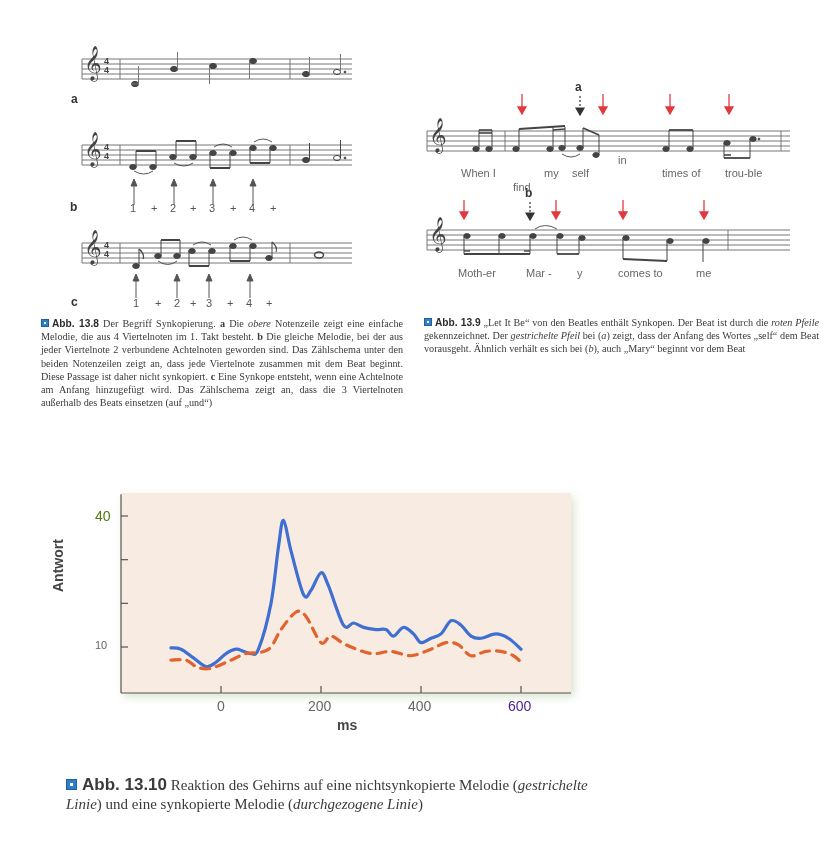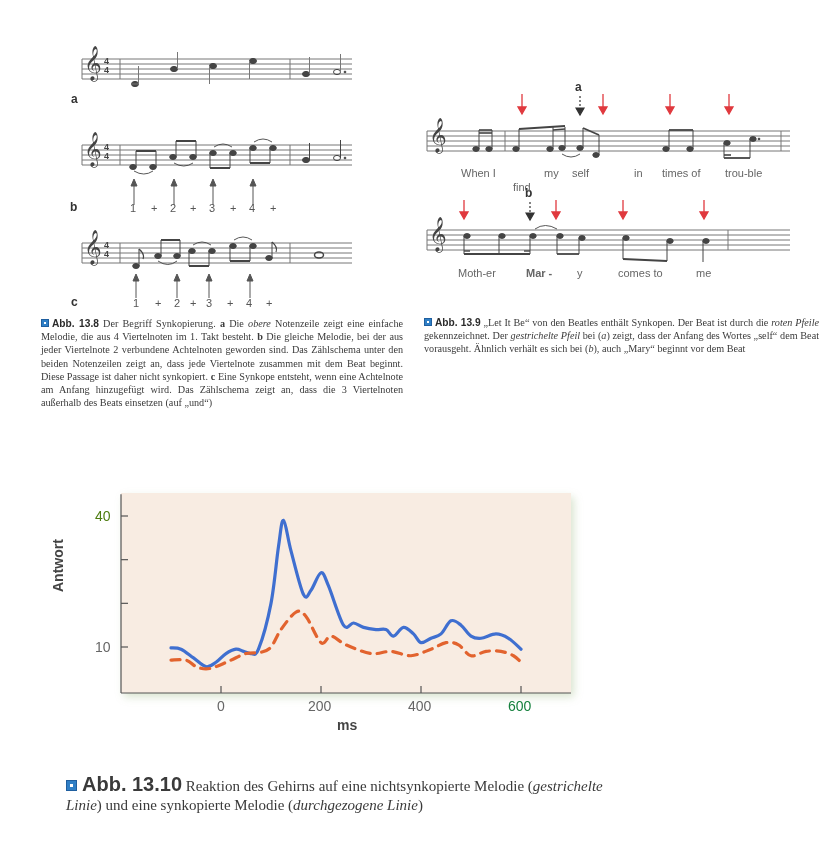--- a/index.html
+++ b/index.html
@@ -11,21 +11,21 @@
   .sans { font-family: "Liberation Sans", sans-serif; }
   .lbl { font-family: "Liberation Sans", sans-serif; font-weight: bold; font-size: 12px; color: #333; }
   .cap { font-size: 10.2px; line-height: 13.2px; color: #3a3a3a; text-align: justify; }
   .cap b.num { font-family: "Liberation Sans", sans-serif; font-weight: bold; color: #2b2b2b; }
   .capicon { display: inline-block; width: 8px; height: 8px; background: #2f7fc6; border: 1px solid #1f5f9f;
              position: relative; margin-right: 3px; vertical-align: 0px; box-sizing: border-box; }
   .capicon::after { content: ""; position: absolute; left: 2px; top: 2px; width: 2px; height: 2px; background: #fff; }
   .cap2 { font-size: 15px; line-height: 19px; color: #3a3a3a; }
   .cap2 .capicon { width: 11px; height: 11px; margin-right: 5px; }
   .cap2 .capicon::after { left: 3px; top: 3px; width: 3px; height: 3px; }
-  .cap2 b.num { font-family: "Liberation Sans", sans-serif; font-weight: bold; font-size: 20px; }
+  .cap2 b.num { font-family: "Liberation Sans", sans-serif; font-weight: bold; font-size: 17px; }
   .count { font-family: "Liberation Sans", sans-serif; font-size: 11px; color: #555; }
   .lyric { font-family: "Liberation Sans", sans-serif; font-size: 11px; color: #666; }
 </style>
 </head>
 <body>
 
 <div>
 
   <svg class="staff" style="left:0;top:0" width="830" height="842">
     <g class="staff">
@@ -319,27 +319,27 @@
   <span class="abs" style="left:429px;top:120px;font-size:30px;line-height:30px;color:#444;">𝄞</span>
   <span class="abs" style="left:429px;top:219px;font-size:30px;line-height:30px;color:#444;">𝄞</span>
   <span class="abs lbl" style="left:575px;top:80px;">a</span>
   <span class="abs lbl" style="left:525px;top:186px;">b</span>
 
   <div>
     <span class="abs lyric" style="left:449px;top:167px;margin-left:12px;">When I</span>
     <span class="abs lyric" style="left:513px;top:181px;text-align:right;">find</span>
     <span class="abs lyric" style="left:544px;top:167px;">my</span>
     <span class="abs lyric" style="left:572px;top:167px;">self</span>
-    <span class="abs lyric" style="left:618px;top:167px;margin-left:16px;">in</span>
+    <span class="abs lyric" style="left:618px;top:154px;">in</span>
     <span class="abs lyric" style="left:662px;top:167px;">times of</span>
     <span class="abs lyric" style="left:725px;top:167px;">trou-ble</span>
   </div>
   <div>
     <span class="abs lyric" style="left:458px;top:267px;">Moth-er</span>
-    <span class="abs lyric" style="left:526px;top:267px;font-weight:bold;">Mar -</span>
+    <span class="abs lyric" style="left:526px;top:267px;">Mar -</span>
     <span class="abs lyric" style="left:577px;top:267px;">y</span>
     <span class="abs lyric" style="left:618px;top:267px;">comes to</span>
     <span class="abs lyric" style="left:696px;top:267px;">me</span>
   </div>
 
   <div class="abs cap" style="left:424px;top:316px;width:395px;">
     <span class="capicon"></span><b class="num">Abb. 13.9</b><span><span> „Let It Be“ von den Beatles enthält Synkopen. Der Beat ist durch die </span><i>roten Pfeile</i><span> gekennzeichnet. Der </span><i>gestrichelte Pfeil</i><span> bei (</span><i>a</i><span>) zeigt, dass der Anfang des Wortes „self“ dem Beat vorausgeht. Ähnlich verhält es sich bei (</span><i>b</i><span>), auch „Mary“ beginnt vor dem Beat</span></span>
   </div>
 </div>
 
@@ -355,22 +355,22 @@
       <line x1="221" y1="693" x2="221" y2="686" stroke="#555" stroke-width="1.2"></line>
       <line x1="321" y1="693" x2="321" y2="686" stroke="#555" stroke-width="1.2"></line>
       <line x1="421" y1="693" x2="421" y2="686" stroke="#555" stroke-width="1.2"></line>
       <line x1="521" y1="693" x2="521" y2="686" stroke="#555" stroke-width="1.2"></line>
       <path d="M171,647.8733333333333 C172.66666666666666,648.0916666666667 177.25,647.5094444444444 181,649.1833333333333 C184.75,650.8572222222222 189.33333333333334,655.0055555555555 193.5,657.9166666666666 C197.66666666666666,660.8277777777778 202.25,665.9222222222222 206,666.65 C209.75,667.3777777777777 212.66666666666666,664.4666666666667 216,662.2833333333333 C219.33333333333334,660.0999999999999 222.66666666666666,655.7333333333333 226,653.55 C229.33333333333334,651.3666666666666 233.08333333333334,649.5472222222222 236,649.1833333333333 C238.91666666666666,648.8194444444443 241,650.6388888888889 243.5,651.3666666666667 C246,652.0944444444444 248.5,653.9138888888889 251,653.55 C253.5,653.186111111111 255.16666666666666,657.5527777777777 258.5,649.1833333333333 C261.8333333333333,640.8138888888889 267.6666666666667,620.4361111111111 271,603.3333333333334 C274.3333333333333,586.2305555555556 276.4166666666667,560.3944444444445 278.5,546.5666666666667 C280.5833333333333,532.7388888888889 281.4166666666667,519.6388888888889 283.5,520.3666666666667 C285.5833333333333,521.0944444444444 287.6666666666667,538.5611111111111 291,550.9333333333334 C294.3333333333333,563.3055555555557 300.1666666666667,588.0500000000001 303.5,594.6 C306.8333333333333,601.15 308.0833333333333,593.8722222222223 311,590.2333333333333 C313.9166666666667,586.5944444444444 318.0833333333333,573.4944444444444 321,572.7666666666667 C323.9166666666667,572.0388888888889 324.75,577.1333333333333 328.5,585.8666666666667 C332.25,594.6 339.3333333333333,618.9805555555555 343.5,625.1666666666666 C347.6666666666667,631.3527777777778 350.1666666666667,622.6194444444444 353.5,622.9833333333333 C356.8333333333333,623.3472222222223 359.75,626.2583333333333 363.5,627.35 C367.25,628.4416666666667 372.25,629.1694444444445 376,629.5333333333333 C379.75,629.8972222222221 383.0833333333333,628.4416666666666 386,629.5333333333333 C388.9166666666667,630.625 390.5833333333333,636.4472222222223 393.5,636.0833333333334 C396.4166666666667,635.7194444444444 400.1666666666667,627.713888888889 403.5,627.35 C406.8333333333333,626.9861111111111 410.5833333333333,631.3527777777778 413.5,633.9 C416.4166666666667,636.4472222222222 418.0833333333333,641.9055555555556 421,642.6333333333333 C423.9166666666667,643.3611111111111 427.6666666666667,639.7222222222222 431,638.2666666666667 C434.3333333333333,636.8111111111111 437.6666666666667,636.8111111111111 441,633.9 C444.3333333333333,630.9888888888888 447.6666666666667,622.2555555555555 451,620.8 C454.3333333333333,619.3444444444444 457.6666666666667,622.6194444444444 461,625.1666666666666 C464.3333333333333,627.7138888888888 467.6666666666667,633.9000000000001 471,636.0833333333334 C474.3333333333333,638.2666666666667 476.8333333333333,638.6305555555556 481,638.2666666666667 C485.1666666666667,637.9027777777777 491.4166666666667,633.9 496,633.9 C500.5833333333333,633.9 504.3333333333333,635.7194444444444 508.5,638.2666666666667 C512.6666666666666,640.8138888888889 518.9166666666666,647.3638888888888 521,649.1833333333333" fill="none" stroke="#3f6fd0" stroke-width="3.2" stroke-linecap="round" stroke-linejoin="round"></path>
       <path d="M171,660.1 C173.5,660.1 181.83333333333334,659.0083333333333 186,660.1 C190.16666666666666,661.1916666666667 192.66666666666666,665.1944444444445 196,666.65 C199.33333333333334,668.1055555555555 202.66666666666666,668.8333333333334 206,668.8333333333334 C209.33333333333334,668.8333333333334 211.83333333333334,668.1055555555555 216,666.65 C220.16666666666666,665.1944444444445 226,662.2833333333333 231,660.1 C236,657.9166666666667 241,654.8599999999999 246,653.55 C251,652.24 256.8333333333333,653.3316666666667 261,652.24 C265.1666666666667,651.1483333333333 267.6666666666667,650.7844444444445 271,647 C274.3333333333333,643.2155555555555 276.8333333333333,635.3555555555555 281,629.5333333333333 C285.1666666666667,623.7111111111111 291.8333333333333,614.25 296,612.0666666666667 C300.1666666666667,609.8833333333334 301.8333333333333,611.338888888889 306,616.4333333333334 C310.1666666666667,621.5277777777778 316.8333333333333,639.3583333333333 321,642.6333333333333 C325.1666666666667,645.9083333333333 326.8333333333333,635.7194444444444 331,636.0833333333334 C335.1666666666667,636.4472222222223 339.3333333333333,641.9055555555556 346,644.8166666666667 C352.6666666666667,647.7277777777779 363.5,652.4583333333333 371,653.55 C378.5,654.6416666666667 384.3333333333333,651.0027777777777 391,651.3666666666667 C397.6666666666667,651.7305555555556 404.3333333333333,656.0972222222223 411,655.7333333333333 C417.6666666666667,655.3694444444444 425.1666666666667,651.3666666666666 431,649.1833333333333 C436.8333333333333,647 441.4166666666667,643.3611111111111 446,642.6333333333333 C450.5833333333333,641.9055555555556 454.3333333333333,642.6333333333334 458.5,644.8166666666667 C462.6666666666667,647 466.4166666666667,654.6416666666667 471,655.7333333333333 C475.5833333333333,656.825 481,652.0944444444444 486,651.3666666666667 C491,650.6388888888889 496.4166666666667,650.6388888888889 501,651.3666666666667 C505.5833333333333,652.0944444444444 510.1666666666667,653.9138888888889 513.5,655.7333333333333 C516.8333333333334,657.5527777777778 519.75,661.1916666666666 521,662.2833333333333" fill="none" stroke="#e2632e" stroke-width="3.2" stroke-linecap="round" stroke-linejoin="round" stroke-dasharray="9,7"></path>
     </svg>
   <span class="abs sans" style="left:50px;top:592px;font-size:14px;font-weight:bold;color:#444;transform:rotate(-90deg);transform-origin:left top;">Antwort</span>
   <span class="abs sans" style="left:337px;top:717px;font-size:14px;font-weight:bold;color:#444;">ms</span>
   <span class="abs sans" style="left:95px;top:508px;font-size:14px;color:#4d7c0f;">40</span>
-  <span class="abs sans" style="left:95px;top:639px;font-size:14px;color:#666;">10</span>
+  <span class="abs sans" style="left:95px;top:639px;font-size:11px;color:#666;">10</span>
   <span class="abs sans" style="left:217px;top:698px;font-size:14px;color:#666;">0</span>
   <span class="abs sans" style="left:308px;top:698px;font-size:14px;color:#666;">200</span>
   <span class="abs sans" style="left:408px;top:698px;font-size:14px;color:#666;">400</span>
-  <span class="abs sans" style="left:508px;top:698px;font-size:14px;color:#15803d;">600</span>
+  <span class="abs sans" style="left:508px;top:698px;font-size:14px;color:#4c1d95;">600</span>
 
   <div class="abs cap2" style="left:66px;top:775px;width:560px;">
     <span class="capicon"></span><b class="num">Abb. 13.10</b><span><span> Reaktion des Gehirns auf eine nichtsynkopierte Melodie (</span><i>gestrichelte Linie</i><span>) und eine synkopierte Melodie (</span><i>durchgezogene Linie</i><span>)</span></span>
   </div>
 </div>
 
 </body></html>

